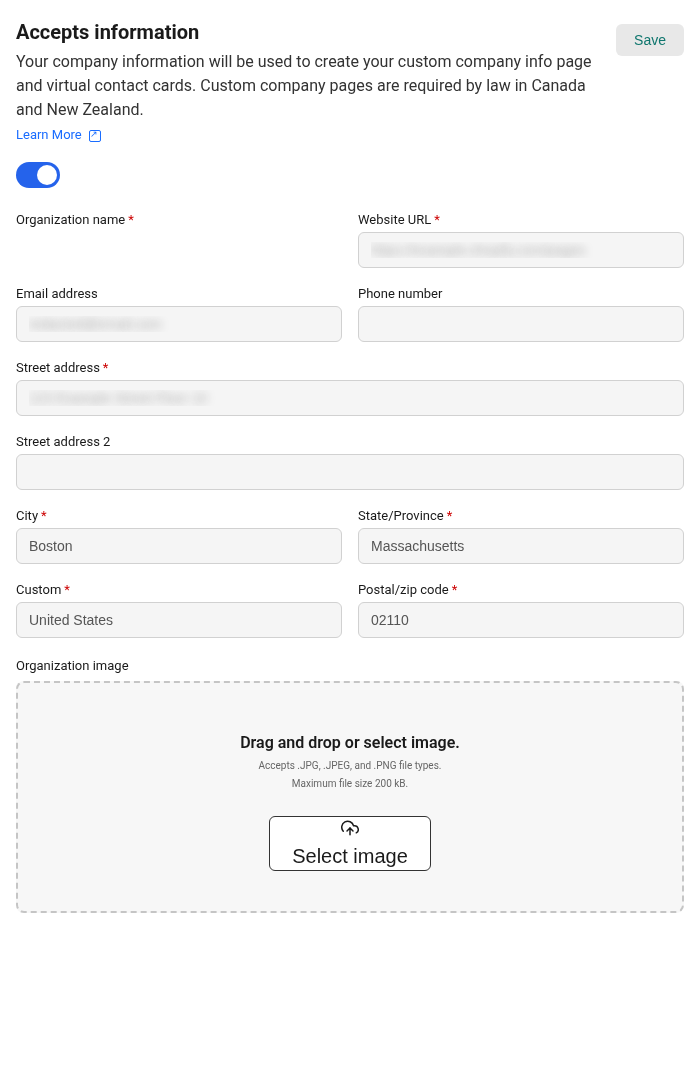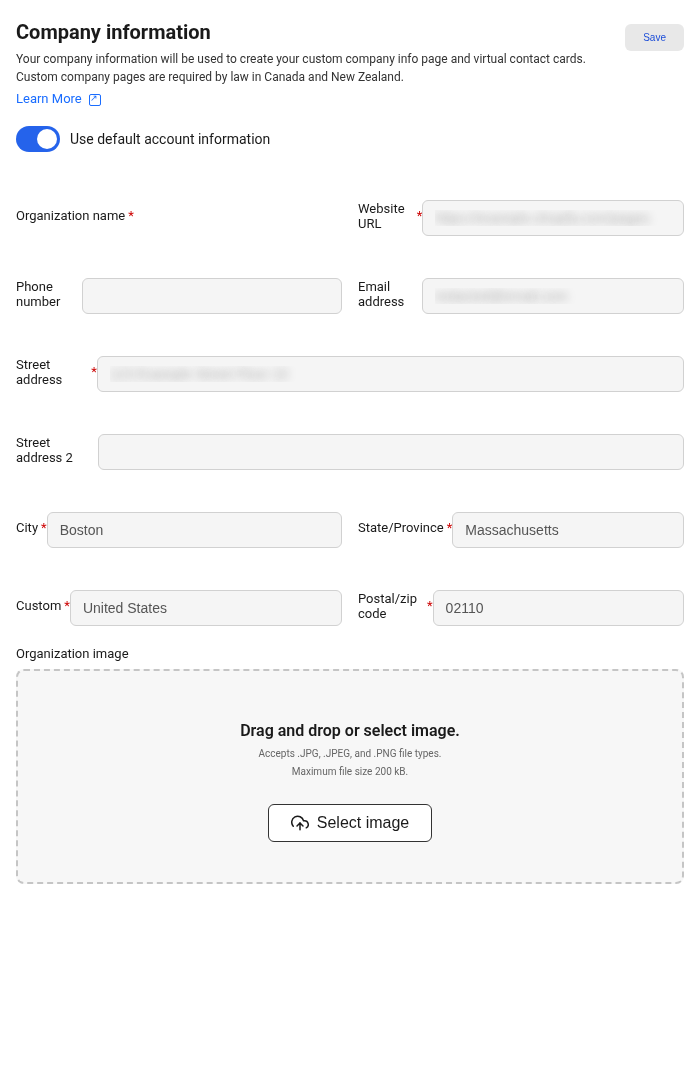--- a/index.html
+++ b/index.html
@@ -21,38 +21,38 @@
 
     .header-text { flex: 1; padding-right: 20px; }
 
     h1 {
       font-size: 20px;
       font-weight: 700;
       margin-bottom: 6px;
     }
 
     .description {
-      font-size: 12px;
+      font-size: 16px;
       color: #333;
       line-height: 1.5;
     }
 
     .learn-more {
       color: #1a6dff;
       text-decoration: none;
       font-size: 13px;
     }
 
     .save-btn {
       background: #e8e8e8;
       border: none;
       border-radius: 6px;
       padding: 8px 18px;
-      font-size: 10px;
-      color: #1d4ed8;
+      font-size: 14px;
+      color: #0f766e;
       cursor: pointer;
       white-space: nowrap;
       flex-shrink: 0;
       margin-top: 4px;
     }
 
     .toggle-row {
       display: flex;
       align-items: center;
       gap: 10px;
@@ -87,23 +87,22 @@
     }
 
     .form-row {
       display: flex;
       gap: 16px;
       margin-bottom: 18px;
     }
 
     .form-group {
       display: flex;
-      flex-direction: row;
+      flex-direction: column;
       flex: 1;
-      margin-top: 24px;
     }
 
     .form-group.full { flex: 1 1 100%; }
 
     .form-label {
       font-size: 13px;
       color: #1a1a1a;
       margin-bottom: 5px;
       display: flex;
       align-items: center;
@@ -165,27 +164,28 @@
       color: #666;
       margin-bottom: 3px;
       line-height: 1.5;
     }
 
     .select-image-btn {
       margin-top: 22px;
       background: #fff;
       border: 1px solid #333;
       border-radius: 6px;
-      padding: 9px 22px;
-      font-size: 16px;
+      padding: 2px 22px;
+      font-size: 20px;
       color: #1a1a1a;
       cursor: pointer;
       display: flex;
       align-items: center;
       gap: 8px;
+      flex-direction: column;
     }
 
     .upload-icon {
       width: 18px;
       height: 18px;
     }
 
     .external-icon {
       display: inline-block;
       width: 12px;
@@ -204,61 +204,60 @@
       top: -2px;
       left: 0;
       color: #1a6dff;
     }
   </style>
 </head>
 <body>
 
 <div class="page-header">
   <div class="header-text">
-    <h1>Company information</h1>
+    <h1>Accepts information</h1>
     <p class="description">Your company information will be used to create your custom company info page and virtual contact cards. Custom company pages are required by law in Canada and New Zealand.</p>
     <p style="margin-top:4px;">
       <a class="learn-more" href="#">
         <span>Learn More</span>
         <span class="external-icon"></span>
       </a>
     </p>
   </div>
   <button class="save-btn">Save</button>
 </div>
 
 <div class="toggle-row">
   <div class="toggle"></div>
-  <span class="toggle-label">Use default account information</span>
 </div>
 
 <div class="form-row">
   <div class="form-group">
     <label class="form-label">
       <span>Organization name</span>
       <span class="required">*</span>
     </label>
   </div>
   <div class="form-group">
     <label class="form-label">
       <span>Website URL</span>
       <span class="required">*</span>
     </label>
     <input class="form-input blurred" type="text" value="https://example.shopify.com/pages" style="">
   </div>
 </div>
 
 <div class="form-row">
+  <div class="form-group">
+    <label class="form-label">Email address</label>
+    <input class="form-input blurred" type="email" value="redacted@email.com" style="">
+  </div>
   <div class="form-group">
     <label class="form-label">Phone number</label>
     <input class="form-input" type="tel" value="" style="">
-  </div>
-  <div class="form-group">
-    <label class="form-label">Email address</label>
-    <input class="form-input blurred" type="email" value="redacted@email.com" style="">
   </div>
 </div>
 
 <div class="form-row">
   <div class="form-group full">
     <label class="form-label">
       <span>Street address</span>
       <span class="required">*</span>
     </label>
     <input class="form-input blurred" type="text" value="123 Example Street Floor 10" style="">

